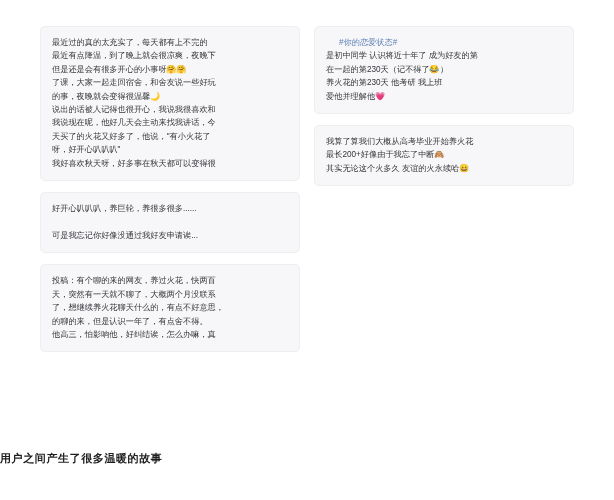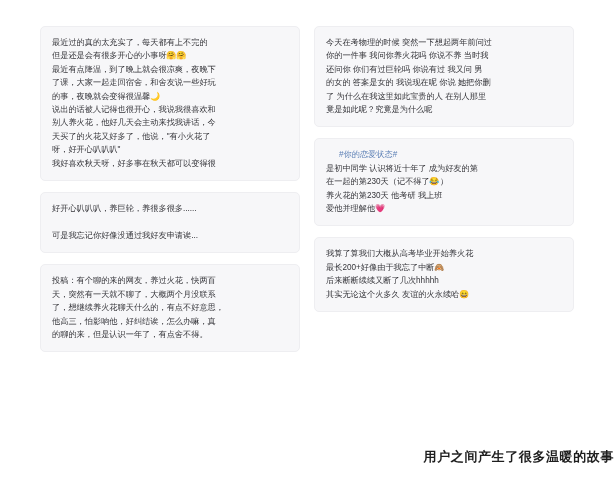--- a/index.html
+++ b/index.html
@@ -48,88 +48,79 @@
   }
   .tag {
     color: #5b7fb5;
     margin-left: 13px;
   }
   .caption {
     position: absolute;
     left: 0;
     right: 0;
     bottom: 34px;
-    text-align: right;
-    font-size: 13px;
+    text-align: left;
+    font-size: 11px;
     font-weight: bold;
     color: #1e1e1e;
     letter-spacing: 0.6px;
   }
 </style>
 </head>
 <body>
 
 <div class="page">
   <div class="columns">
 
     <div class="col">
 
       <div class="card">
         <div class="line">最近过的真的太充实了，每天都有上不完的</div>
+        <div class="line">最近有点降温，到了晚上就会很凉爽，夜晚下</div>
         <div class="line">但是还是会有很多开心的小事呀🤗🤗</div>
-        <div class="line">最近有点降温，到了晚上就会很凉爽，夜晚下</div>
         <div class="line">了课，大家一起走回宿舍，和舍友说一些好玩</div>
         <div class="line">的事，夜晚就会变得很温馨🌙</div>
         <div class="line">说出的话被人记得也很开心，我说我很喜欢和</div>
-        <div class="line">别人养火花，他好几天会主动来找我讲话，今</div>
+        <div class="line">我说现在呢，他好几天会主动来找我讲话，今</div>
         <div class="line">天买了的火花又好多了，他说，"有小火花了</div>
         <div class="line">呀，好开心叭叭叭"</div>
         <div class="line">我好喜欢秋天呀，好多事在秋天都可以变得很</div>
       </div>
 
       <div class="card">
         <div class="line">好开心叭叭叭，养巨轮，养很多很多......</div>
         <div class="line">&nbsp;</div>
         <div class="line">可是我忘记你好像没通过我好友申请诶...</div>
       </div>
 
       <div class="card">
         <div class="line">投稿：有个聊的来的网友，养过火花，快两百</div>
         <div class="line">天，突然有一天就不聊了，大概两个月没联系</div>
         <div class="line">了，想继续养火花聊天什么的，有点不好意思，</div>
+        <div class="line">的聊的来，但是认识一年了，有点舍不得。</div>
         <div class="line">他高三，怕影响他，好纠结诶，怎么办嘛，真</div>
-        <div class="line">的聊的来，但是认识一年了，有点舍不得。</div>
       </div>
 
     </div>
 
     <div class="col">
 
 
-      <div class="card">
-        <div class="line">今天在考物理的时候 突然一下想起两年前问过</div>
-        <div class="line">你的一件事 我问你养火花吗 你说不养 当时我</div>
-        <div class="line">还问你 你们有过巨轮吗 你说有过 我又问 男</div>
-        <div class="line">的女的 答案是女的 我说现在呢 你说 她把你删</div>
-        <div class="line">了 为什么在我这里如此宝贵的人 在别人那里</div>
-        <div class="line">竟是如此呢？究竟是为什么呢</div>
-      </div>
 
       <div class="card">
         <div class="line tag">#你的恋爱状态#</div>
         <div class="line">是初中同学 认识将近十年了 成为好友的第</div>
         <div class="line">在一起的第230天（记不得了😂）</div>
         <div class="line">养火花的第230天 他考研 我上班</div>
         <div class="line">爱他并理解他💗</div>
       </div>
 
       <div class="card">
         <div class="line">我算了算我们大概从高考毕业开始养火花</div>
         <div class="line">最长200+好像由于我忘了中断🙈</div>
-        <div class="line">后来断断续续又断了几次hhhhh</div>
         <div class="line">其实无论这个火多久 友谊的火永续哈😄</div>
       </div>
 
     </div>
 
   </div>
 
   <div class="caption">用户之间产生了很多温暖的故事</div>
 </div>
 

